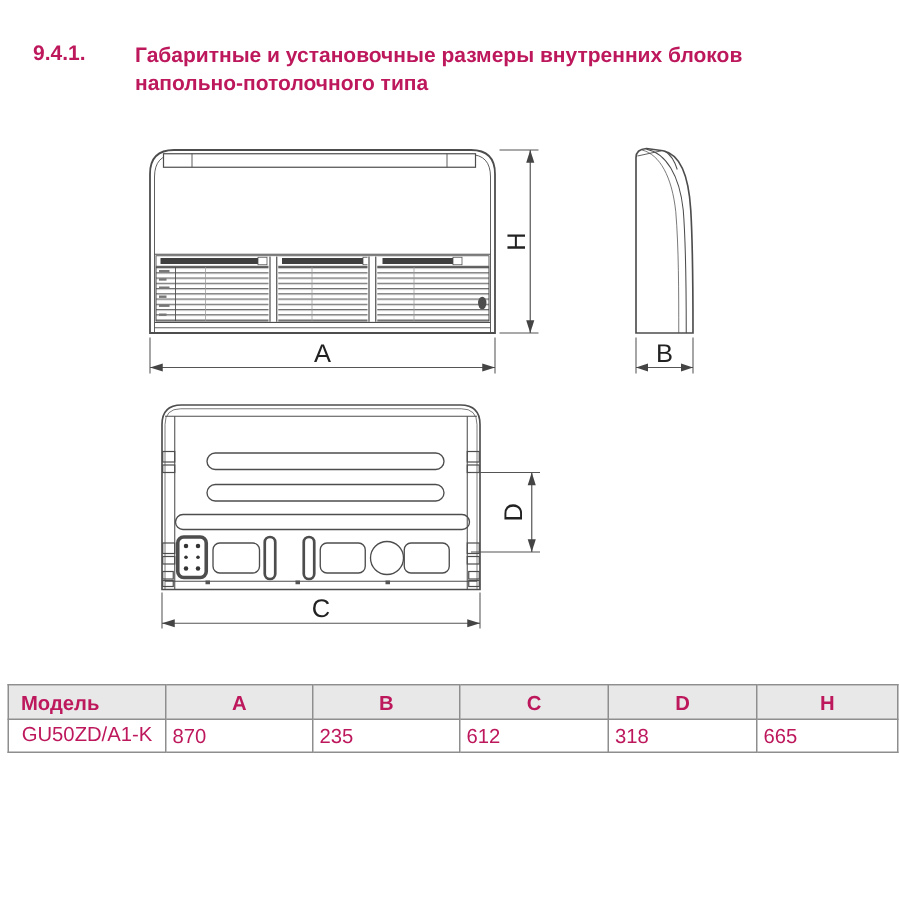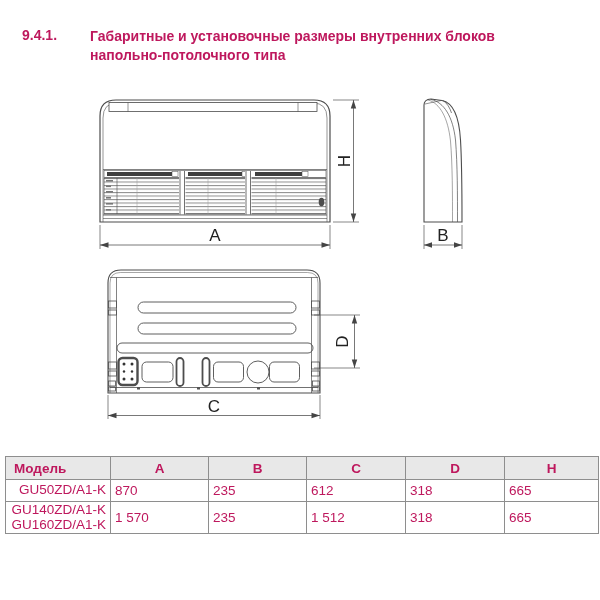--- a/index.html
+++ b/index.html
@@ -7,21 +7,21 @@
         font-family:"Liberation Sans", sans-serif;color:#be185d;}
   .sec-num{position:absolute;left:22px;top:27px;font-size:14px;font-weight:bold;}
   .title{position:absolute;left:90px;top:27px;font-size:14px;font-weight:bold;line-height:19px;width:460px;}
   .units-note{position:absolute;right:6px;top:430px;font-size:13px;}
   .drawing-svg{position:absolute;left:0;top:85px;}
   table.dims{position:absolute;left:5px;top:434px;width:593px;border-collapse:collapse;
              table-layout:fixed;font-size:13.5px;margin-top:22px;}
   table.dims th, table.dims td{border:1px solid #8e8e8e;padding:1px 4px;}
   table.dims th{background:#e8e8e8;font-weight:bold;height:20px;text-align:center;}
   table.dims th.model-h{text-align:left;padding-left:8px;}
-  td.model{text-align:right;padding-left:7px;line-height:14.5px;}
+  td.model{text-align:center;padding-left:7px;line-height:14.5px;}
   td.num{text-align:left;}
   tr.r1 td{height:19px;}
   svg text{font-family:"Liberation Sans", sans-serif;}
 </style>
 </head>
 <body>
 
 <div class="page">
 
   <div class="sec-num">9.4.1.</div>
@@ -206,26 +206,15 @@
     </thead>
     <tbody>
       <tr class="r1">
         <td class="model">GU50ZD/A1-K</td>
         <td class="num">870</td>
         <td class="num">235</td>
         <td class="num">612</td>
         <td class="num">318</td>
         <td class="num">665</td>
       </tr>
-      <tr>
-        <td class="model">
-          <div>GU140ZD/A1-K</div>
-          <div>GU160ZD/A1-K</div>
-        </td>
-        <td class="num">1 570</td>
-        <td class="num">235</td>
-        <td class="num">1 512</td>
-        <td class="num">318</td>
-        <td class="num">665</td>
-      </tr>
     </tbody>
   </table>
 </div>
 
 </body></html>

